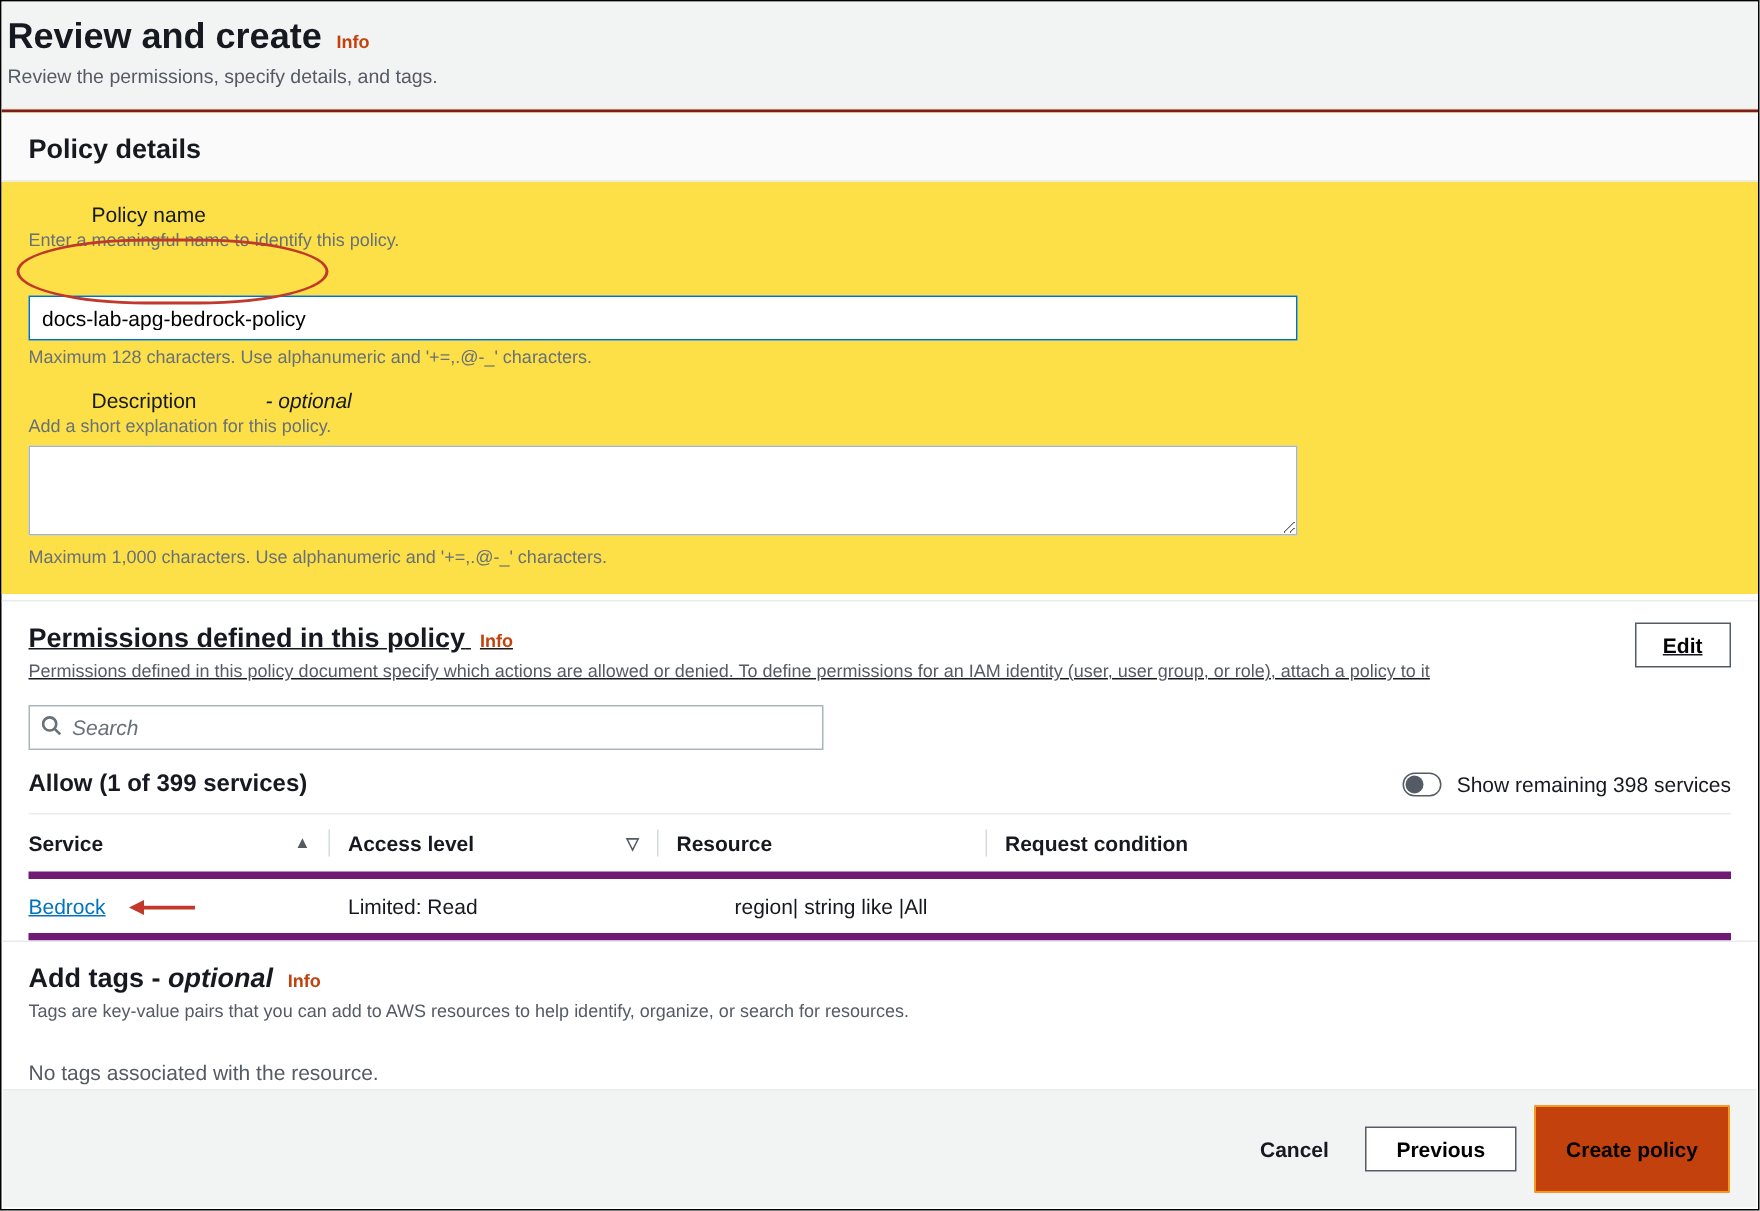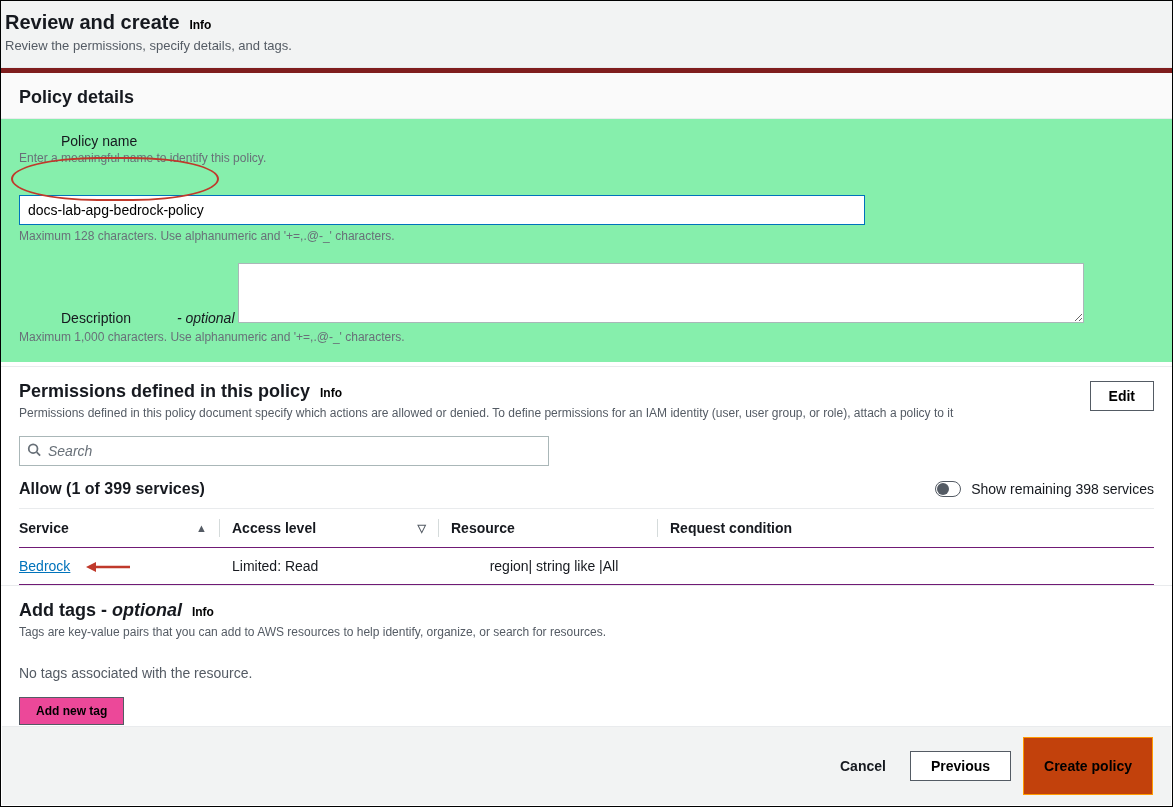--- a/index.html
+++ b/index.html
@@ -13,40 +13,40 @@
       border: 1px solid #000;
       overflow: hidden;
       position: relative;
     }
     .header-region {
       background: #f2f3f3;
       border-bottom: 1px solid #e9ebed;
       padding: 10px 18px 14px 4px;
     }
     .page-title {
-      font-size: 20px;
+      font-size: 24px;
       font-weight: 700;
       display: inline;
     }
     .info-link {
-      color: #000000;
+      color: #c2410c;
       font-size: 12px;
       font-weight: 700;
       margin-left: 6px;
       cursor: pointer;
     }
     .subtitle {
       font-size: 13px;
       color: #545b64;
       margin-top: 4px;
     }
 
     .section {
-      border-top: 5px solid #7f1d1d;
-      background: #86efac;
+      border-top: 2px solid #7f1d1d;
+      background: #fde047;
     }
     .section-header {
       background: #fafafa;
       padding: 14px 18px 10px 18px;
       border-bottom: 1px solid #e9ebed;
     }
     .section-title {
       font-size: 18px;
       font-weight: 700;
     }
@@ -87,20 +87,21 @@
       font-family: inherit;
       font-size: 14px;
       resize: both;
     }
 
     .perm-section { margin-top: 4px; }
     .perm-header-row {
       display: flex;
       align-items: flex-start;
       padding: 14px 18px 6px 18px;
+      text-decoration: underline;
     }
     .perm-header-left { flex: 1; }
     .perm-desc { font-size: 12px; color: #545b64; margin-top: 4px; }
     .edit-btn {
       background: #fff;
       border: 1px solid #545b64;
       padding: 4px 18px;
       font-size: 14px;
       font-weight: 700;
       cursor: pointer;
@@ -158,21 +159,21 @@
       left: 1px;
     }
 
     .perm-table {
       margin: 0 18px;
       border-top: 1px solid #e9ebed;
     }
     .perm-table-row {
       display: flex;
       align-items: center;
-      border-bottom: 1px solid #701a75;
+      border-bottom: 5px solid #701a75;
       padding: 10px 0;
     }
     .col-service { width: 200px; }
     .col-access { width: 206px; }
     .col-resource { width: 206px; text-align: center; }
     .col-condition { flex: 1; }
     .th-cell { font-size: 14px; font-weight: 700; display: flex; align-items: center; }
     .col-divider { width: 1px; height: 18px; background: #d5dbdb; margin-right: 12px; }
     .sort-icon { margin-left: auto; padding-right: 12px; color: #545b64; font-size: 11px; }
 
@@ -260,20 +261,21 @@
     <div class="form-label">Policy name</div>
     <div class="form-hint">Enter a meaningful name to identify this policy.</div>
     <div class="policy-name-wrap">
       <input class="text-input" type="text" value="docs-lab-apg-bedrock-policy" style="">
       <div class="red-ellipse"></div>
     </div>
     <div class="form-hint" style="margin-top:4px">Maximum 128 characters. Use alphanumeric and '+=,.@-_' characters.</div>
 
     <div style="margin-top:14px">
       <span class="form-label">Description</span><span class="form-label opt-suffix"> - optional</span>
+      <div class="form-hint">Add a short explanation for this policy.</div>
       <textarea class="desc-textarea" style="margin-top: 6px;"></textarea>
       <div class="form-hint" style="margin-top:4px">Maximum 1,000 characters. Use alphanumeric and '+=,.@-_' characters.</div>
     </div>
   </div>
 </div>
 
 <div class="perm-section perm-section-border">
   <div class="perm-header-row">
     <div class="perm-header-left">
       <span class="section-title" style="font-size:18px">Permissions defined in this policy</span>

